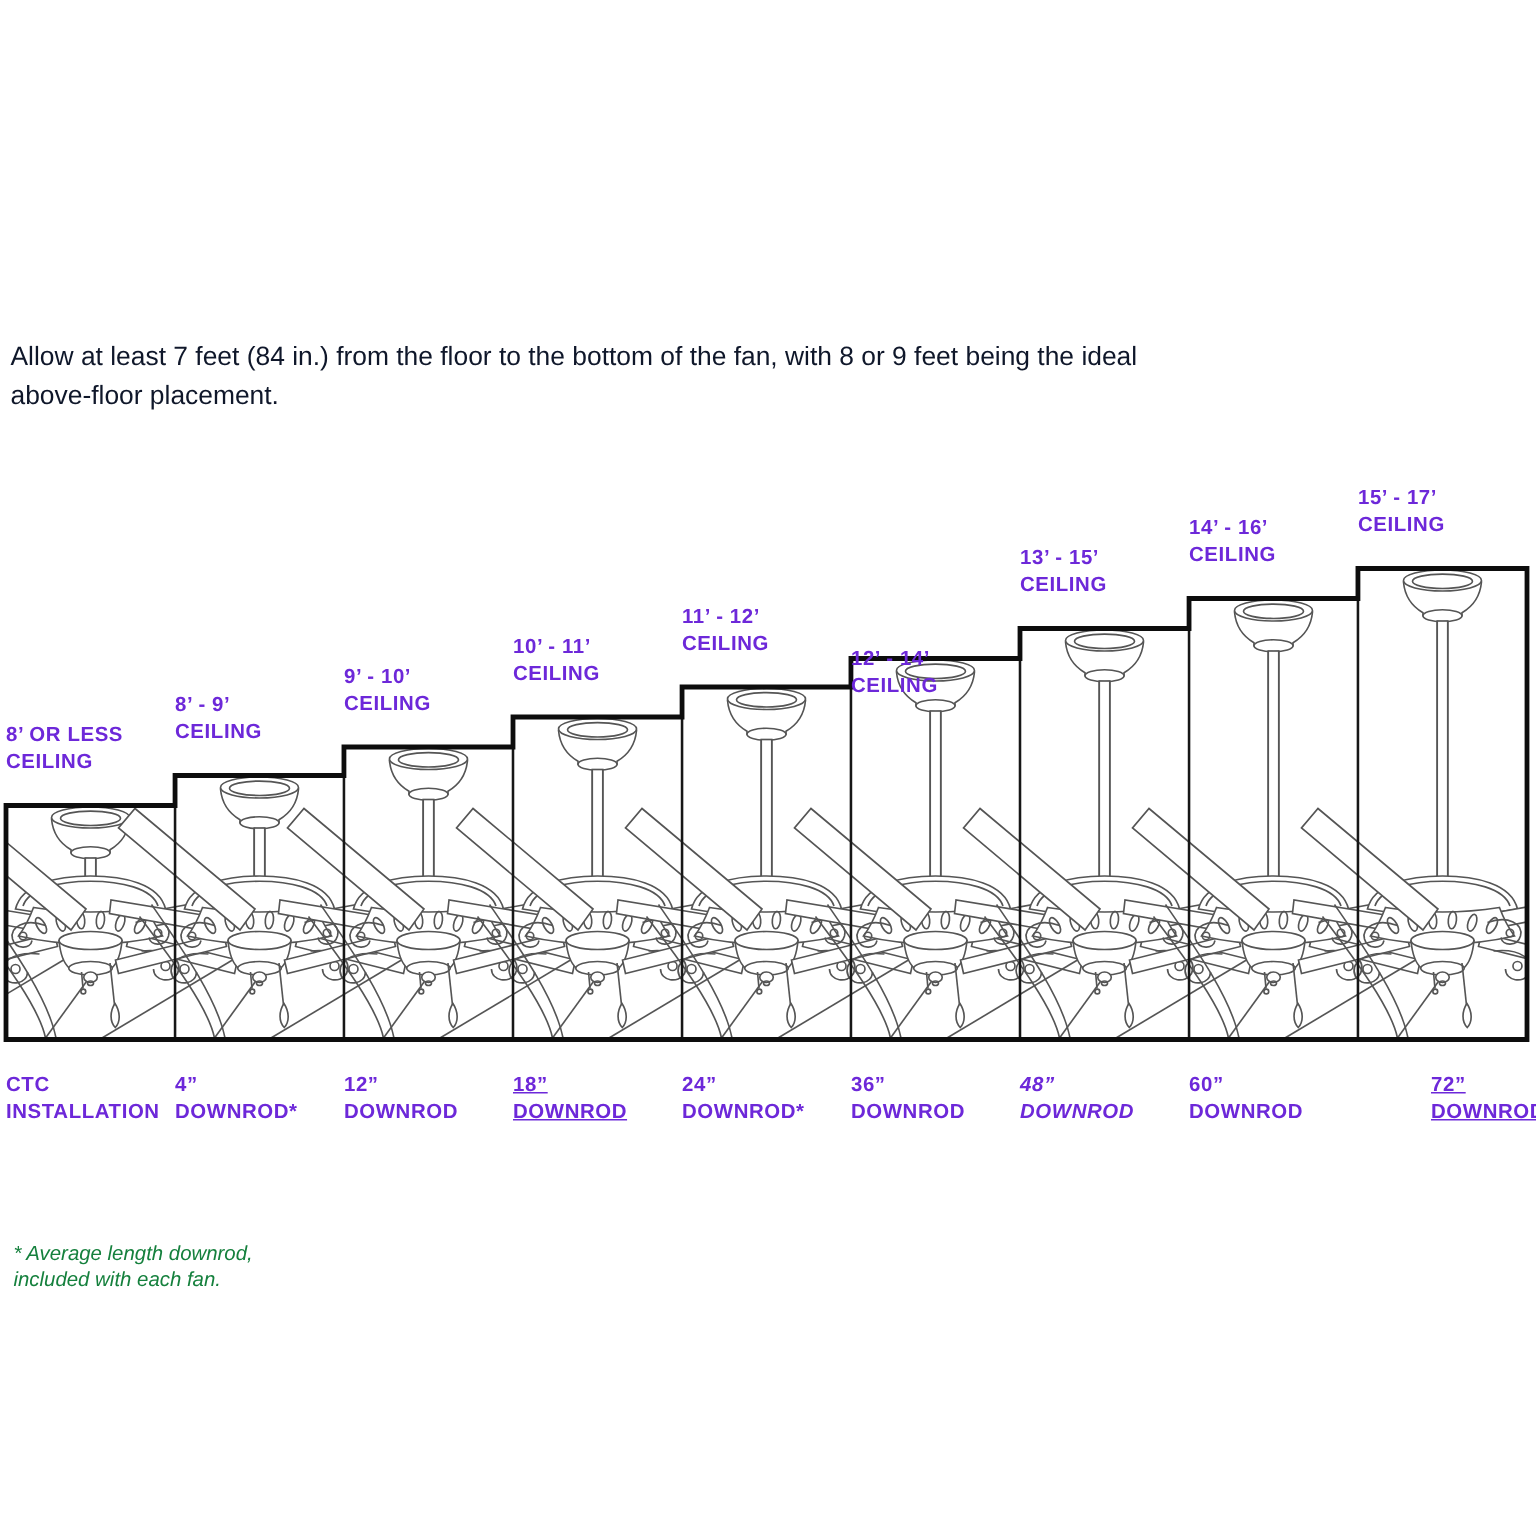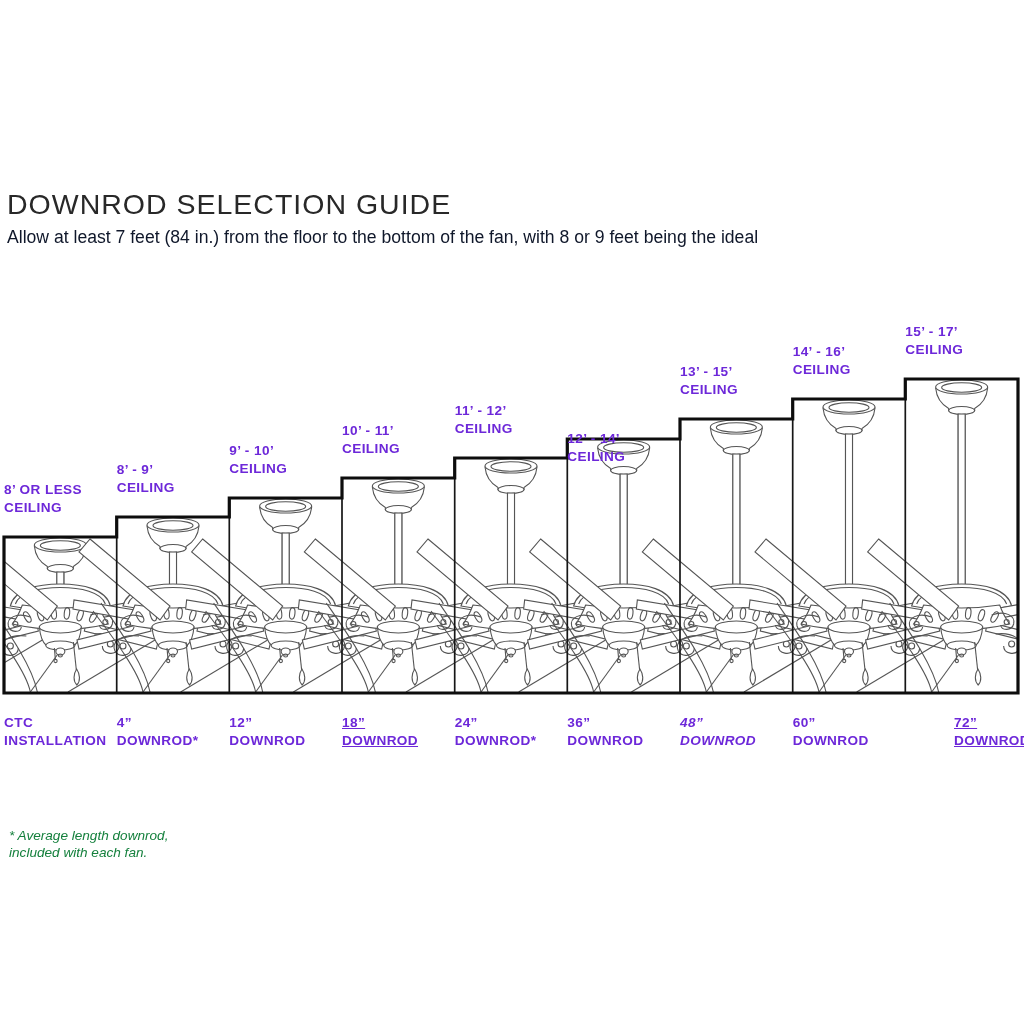--- a/index.html
+++ b/index.html
@@ -15,23 +15,23 @@
          font-weight:600;letter-spacing:0.4px;line-height:18px;}
   .clabel span,.dlabel span{display:block;white-space:nowrap;}
   .footnote{position:absolute;left:9px;top:813px;font-size:13.6px;font-style:italic;
          line-height:17.5px;color:#15803d;}
   .footnote span{display:block;}
 </style>
 </head>
 <body>
 
 <div class="stage">
-  <h1 class="page-title">DOWNROD SELECTION GUIDE</h1>
   <div class="intro">
     <div>Allow at least 7 feet (84 in.) from the floor to the bottom of the fan, with 8 or 9 feet being the ideal</div>
+    <div>above-floor placement.</div>
   </div>
 
   <div class="diagram">
     <svg id="diagram-svg" width="1024" height="1024" viewBox="0 0 1024 1024">
         <defs>
           <clipPath id="stairClip">
             <path d="M 4,537 L 116.7,537 L 116.7,517 L 229.3,517 L 229.3,498 L 342,498 L 342,478 L 454.7,478 L 454.7,458 L 567.3,458 L 567.3,439 L 680,439 L 680,419 L 792.7,419 L 792.7,399 L 905.3,399 L 905.3,379 L 1018,379 L 1018,693 L 4,693 Z"></path>
           </clipPath>
         </defs>
         <g clip-path="url(#stairClip)">

